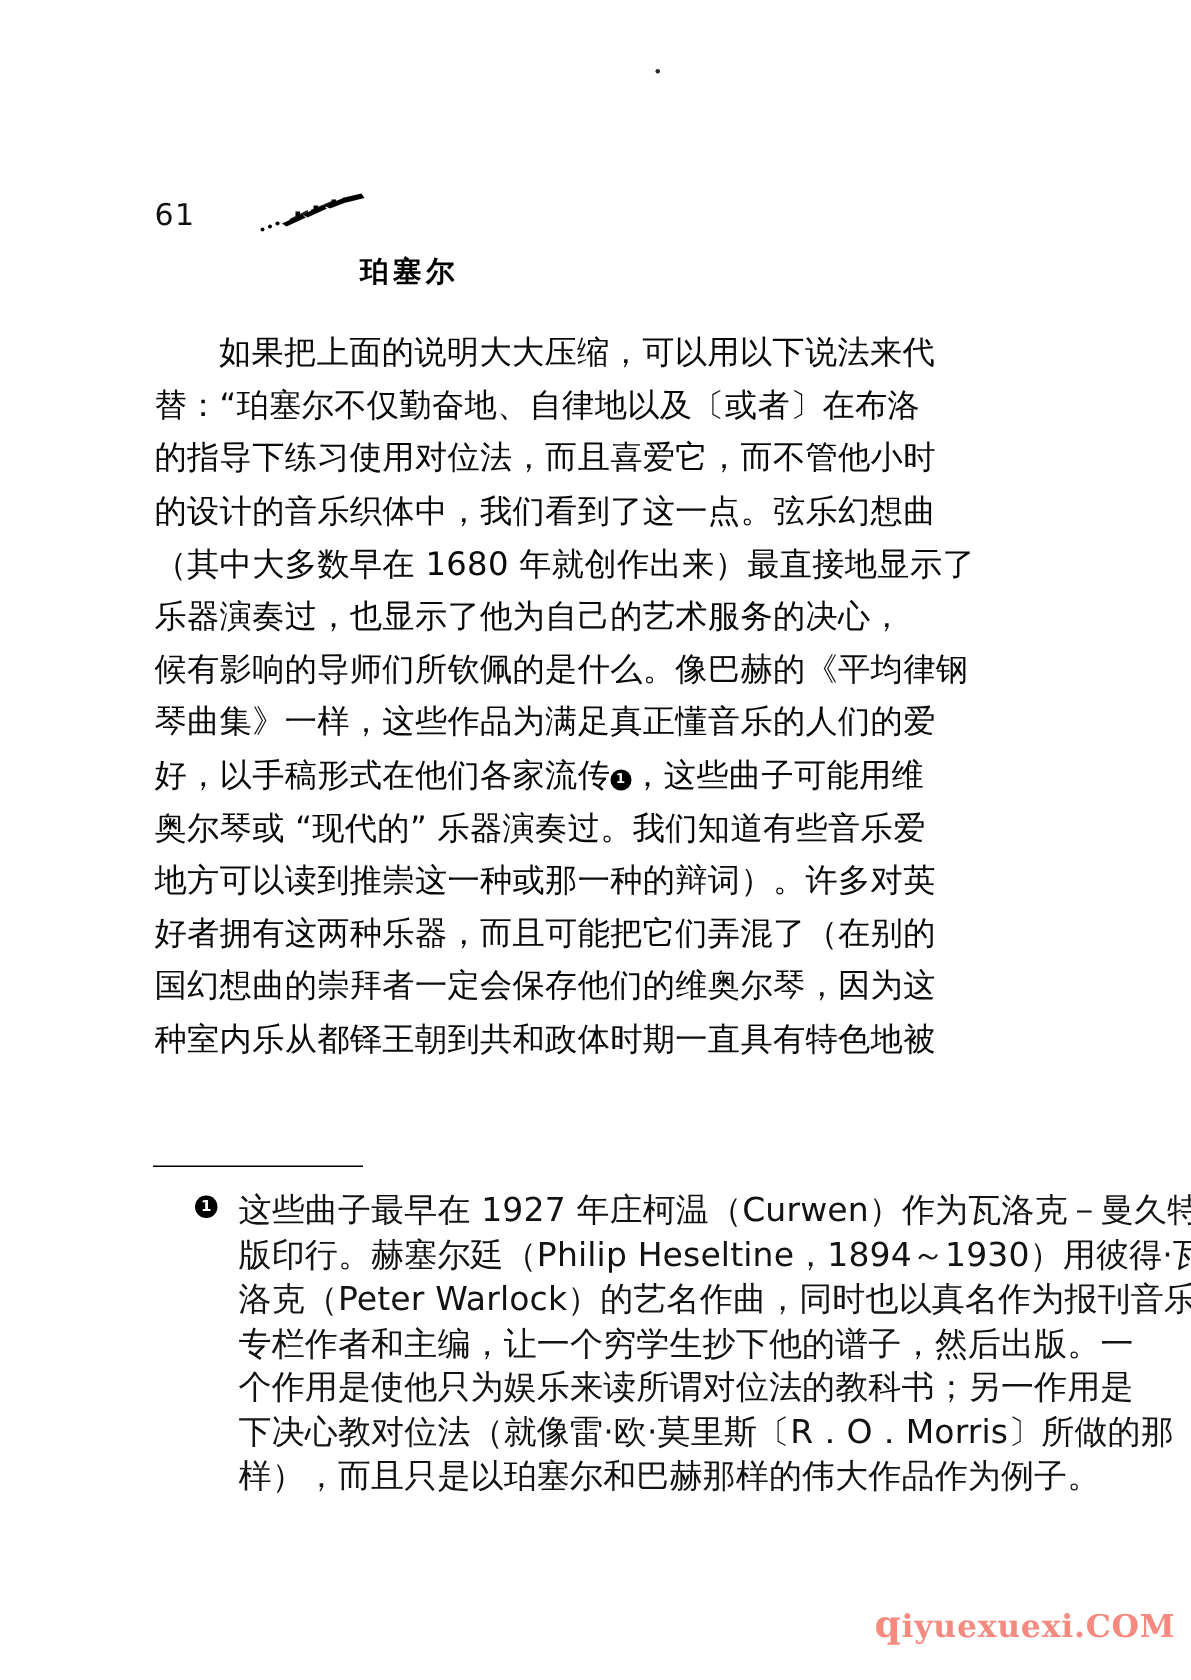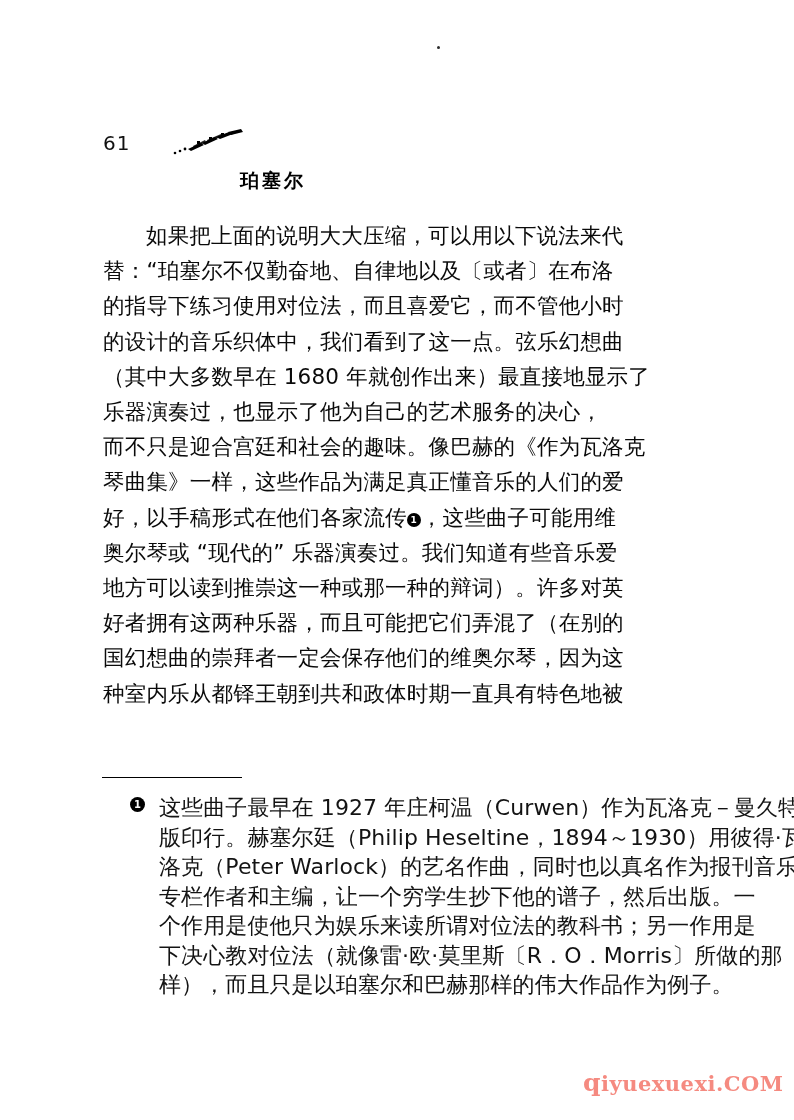--- a/index.html
+++ b/index.html
@@ -195,21 +195,21 @@
     <div class="head-title">珀塞尔</div>
   </div>
 
   <div class="body-block">
     <div class="body-line indent">如果把上面的说明大大压缩，可以用以下说法来代</div>
     <div class="body-line">替：“珀塞尔不仅勤奋地、自律地以及〔或者〕在布洛</div>
     <div class="body-line">的指导下练习使用对位法，而且喜爱它，而不管他小时</div>
     <div class="body-line">的设计的音乐织体中，我们看到了这一点。弦乐幻想曲</div>
     <div class="body-line">（其中大多数早在 1680 年就创作出来）最直接地显示了</div>
     <div class="body-line">乐器演奏过，也显示了他为自己的艺术服务的决心，</div>
-    <div class="body-line">而不只是迎合宫廷和社会的趣味。像巴赫的《作为瓦洛克</div>
+    <div class="body-line">候有影响的导师们所钦佩的是什么。像巴赫的《平均律钢</div>
     <div class="body-line">琴曲集》一样，这些作品为满足真正懂音乐的人们的爱</div>
 
     <div class="body-line"><span>好，以手稿形式在他们各家流传</span><span class="inline-marker">1</span><span>，这些曲子可能用维</span></div>
 
     <div class="body-line">奥尔琴或 “现代的” 乐器演奏过。我们知道有些音乐爱</div>
     <div class="body-line">地方可以读到推崇这一种或那一种的辩词）。许多对英</div>
     <div class="body-line">好者拥有这两种乐器，而且可能把它们弄混了（在别的</div>
     <div class="body-line">国幻想曲的崇拜者一定会保存他们的维奥尔琴，因为这</div>
     <div class="body-line">种室内乐从都铎王朝到共和政体时期一直具有特色地被</div>
   </div>

